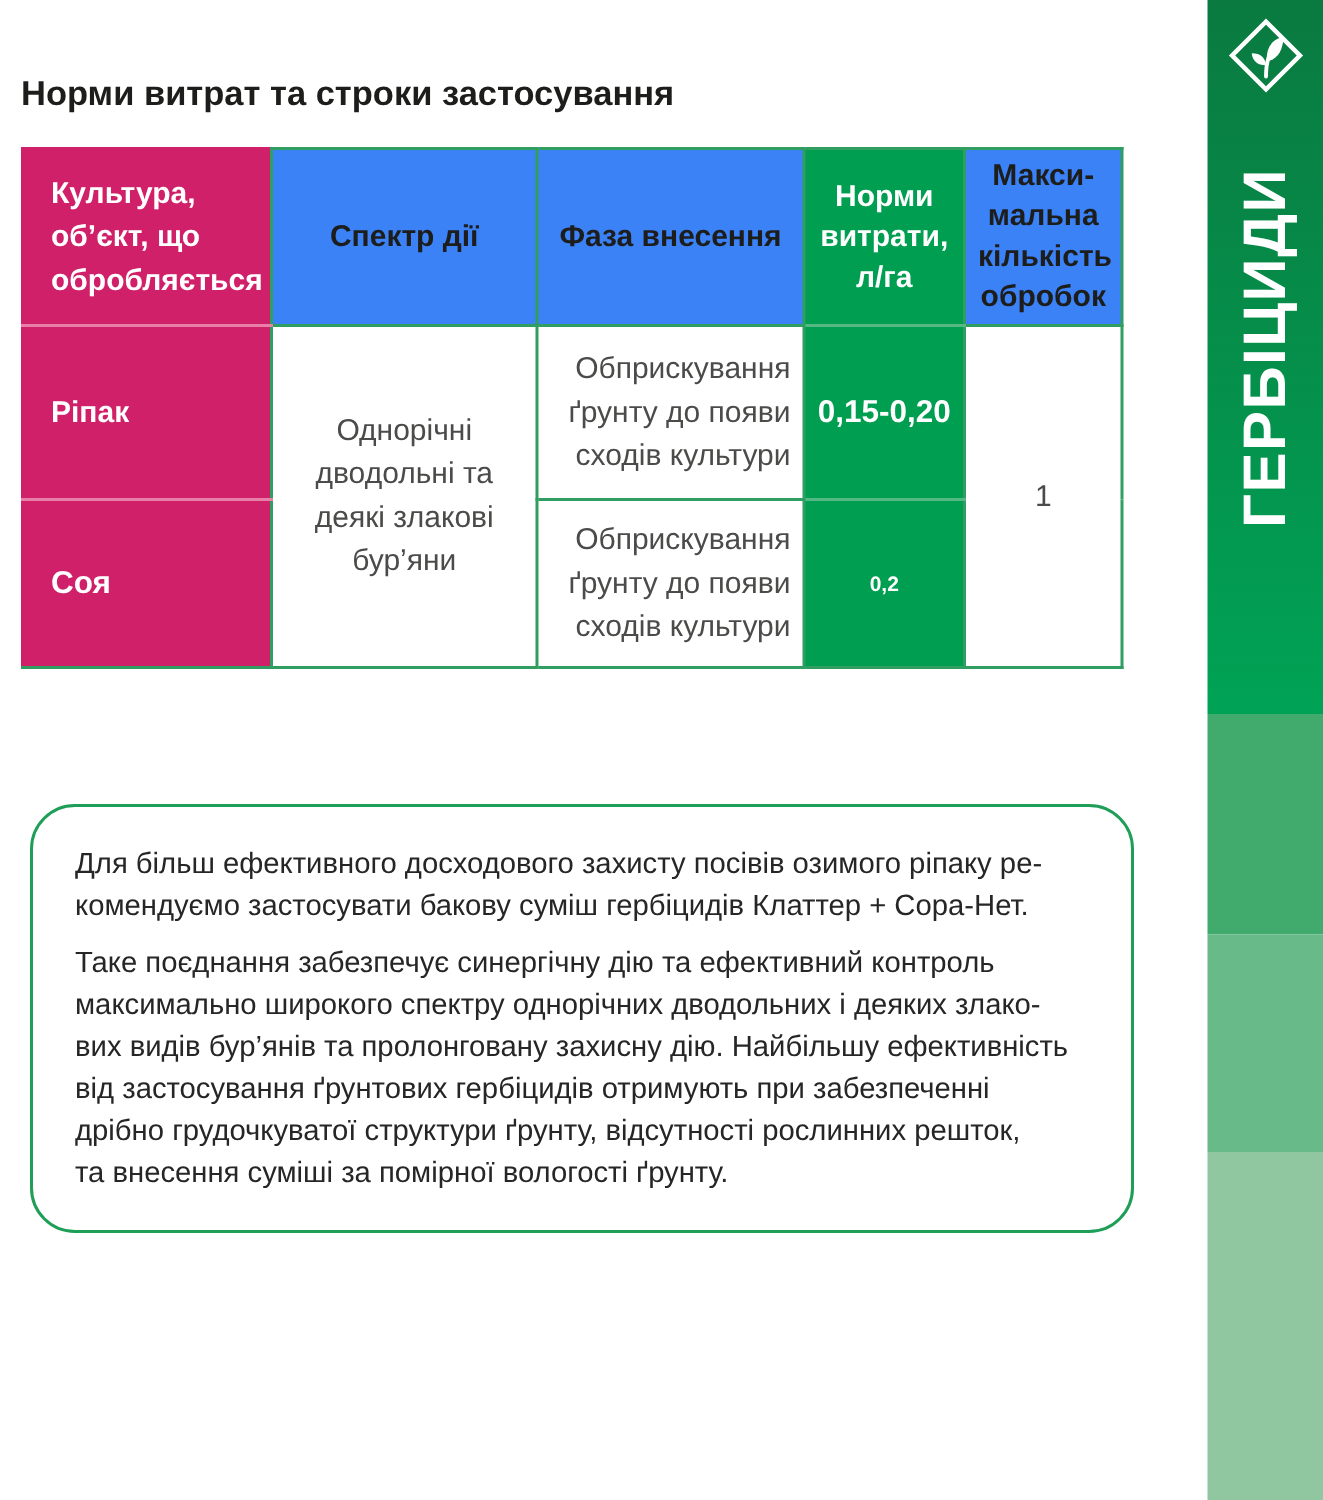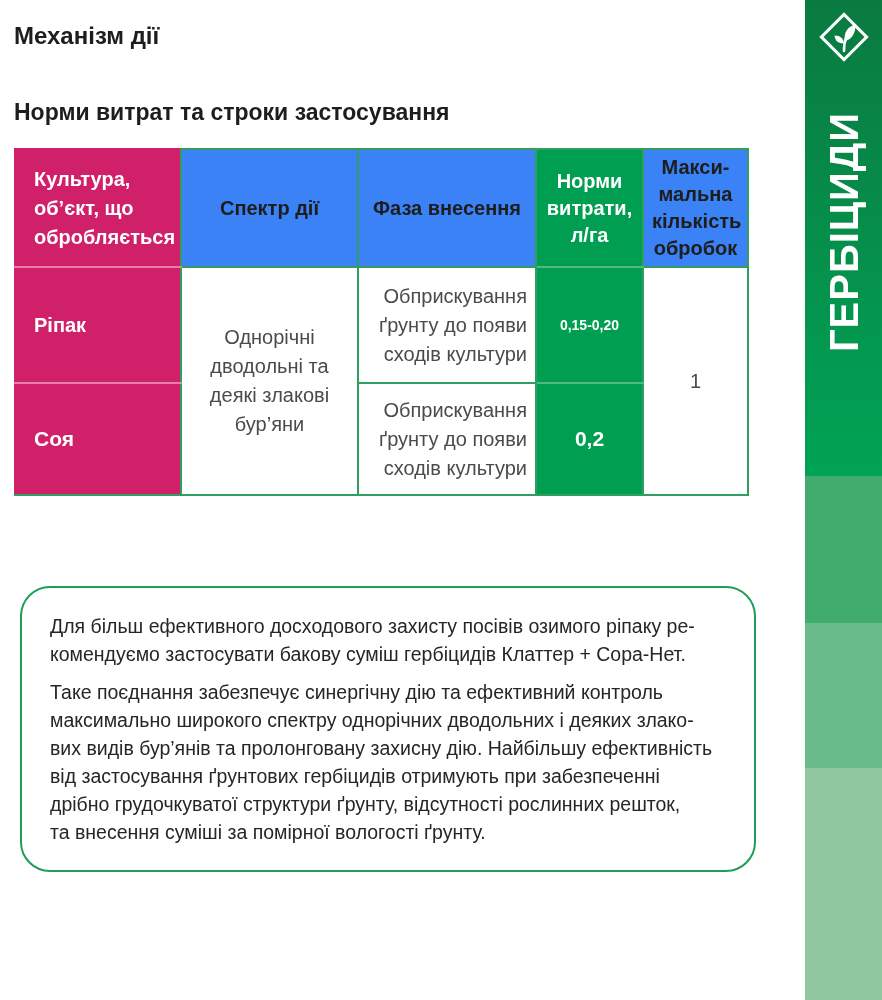--- a/index.html
+++ b/index.html
@@ -31,22 +31,22 @@
   .row-1 td{height:116px;}
   .row-2 td{height:112px;}
 
   .pink-cell{background:var(--pink);color:#fff;font-weight:bold;text-align:left;padding-left:18px;border-left-color:var(--pink);}
   thead .pink-cell{border-top-color:var(--pink);border-bottom-color:var(--pink-sep);line-height:29px;}
   .row-1 .pink-cell{border-bottom-color:var(--pink-sep);font-size:20px;}
   .row-2 .pink-cell{border-top-color:var(--pink-sep);font-size:21px;}
 
   .green-cell{background:var(--green);color:#fff;font-weight:bold;text-align:center;}
   thead .green-cell{border-bottom-color:var(--green-sep);}
-  .row-1 .green-cell{border-bottom-color:var(--green-sep);font-size:14px;}
-  .row-2 .green-cell{border-top-color:var(--green-sep);font-size:21px;}
+  .row-1 .green-cell{border-bottom-color:var(--green-sep);font-size:21px;}
+  .row-2 .green-cell{border-top-color:var(--green-sep);font-size:14px;}
 
   .spectrum-cell{text-align:center;color:var(--text-cell);font-size:20px;line-height:29px;font-weight:normal;}
   .phase-cell{text-align:right;padding-left:16px;color:var(--text-cell);font-size:20px;line-height:29px;}
   .max-cell{text-align:center;color:var(--text-cell);font-size:20px;font-weight:normal;}
 
   
   .note{margin:90px 6px 0 6px;border:2px solid var(--note-border);border-radius:30px;
         padding:24px 28px;color:#262626;font-size:19.5px;line-height:28px;}
   .note p{margin:0;white-space:pre-line;}
   .note p + p{margin-top:10px;}
@@ -63,21 +63,20 @@
           transform:translate(-50%,-50%) rotate(-90deg);
           font-size:40px;font-weight:bold;color:#fff;letter-spacing:1px;white-space:nowrap;}
 </style>
 </head>
 <body>
 
 <div class="page">
 
   <main class="content">
 
-    <h1 class="h1">Механізм дії</h1>
 
 
     <h2 class="h2">Норми витрат та строки застосування</h2>
 
     <table>
       <colgroup>
         <col style="width:166px">
           <col style="width:177px">
           <col style="width:178px">
         <col style="width:107px">

